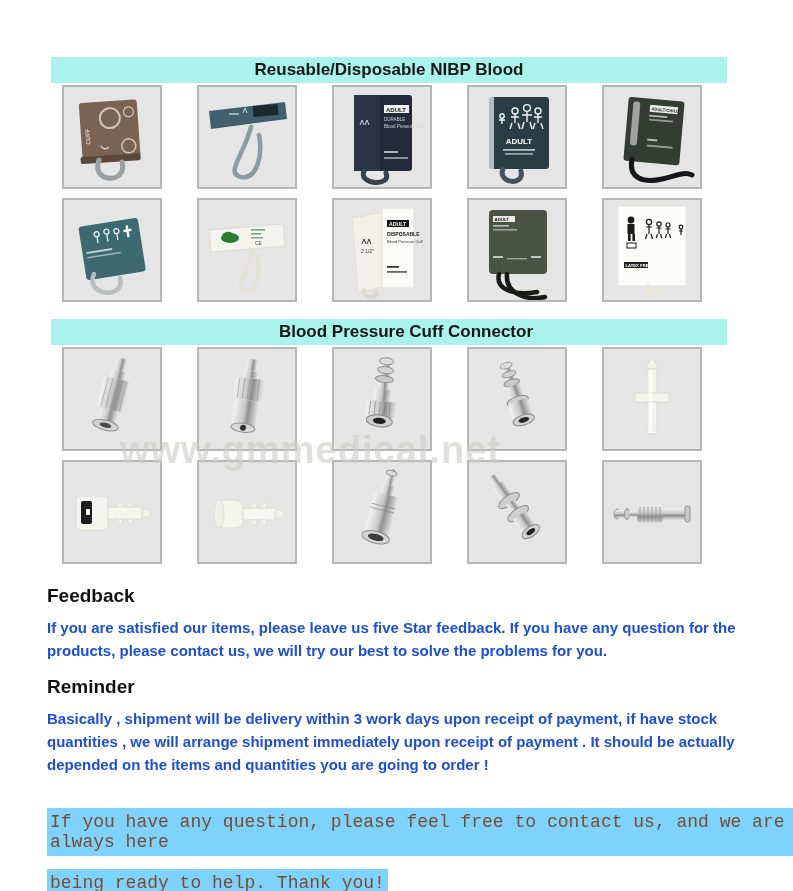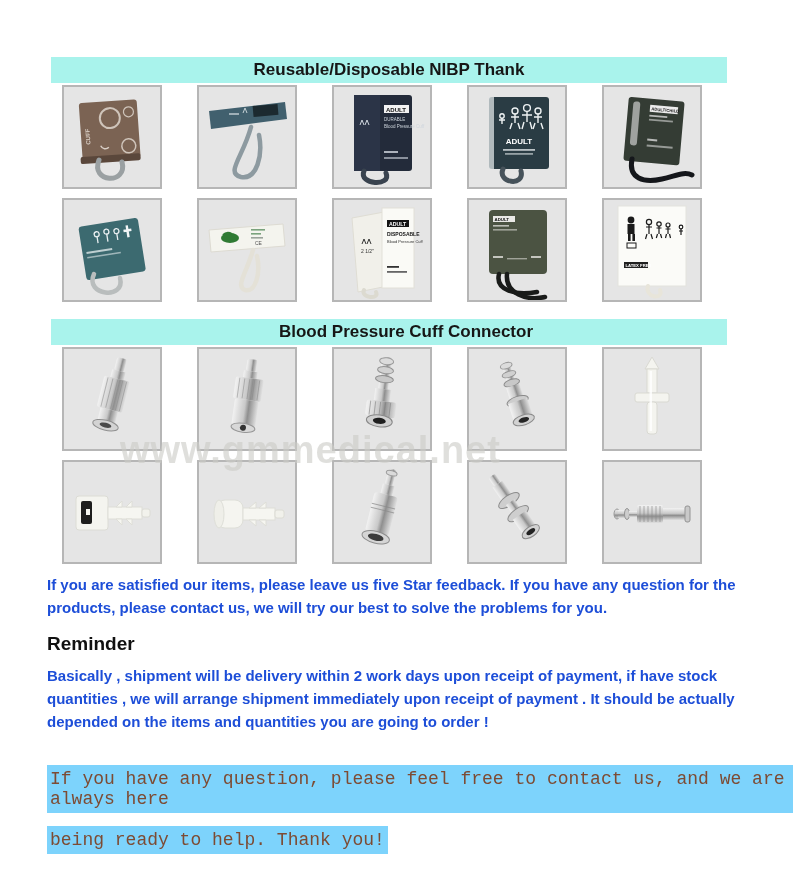--- a/index.html
+++ b/index.html
@@ -70,21 +70,21 @@
       </linearGradient>
       <linearGradient id="mgh" x1="0" y1="0" x2="0" y2="1">
         <stop offset="0" stop-color="#f2f2f2"></stop>
           <stop offset="0.45" stop-color="#c9c9c9"></stop>
         <stop offset="0.62" stop-color="#8f8f8f"></stop>
           <stop offset="1" stop-color="#e0e0e0"></stop>
       </linearGradient>
     </defs>
   </svg>
 
-  <div class="banner banner1">Reusable/Disposable NIBP Thank</div>
+  <div class="banner banner1">Reusable/Disposable NIBP Blood</div>
 
   <div class="grid row-first">
 
     <div class="tile" title="brown reusable NIBP cuff with gray tube">
       <svg viewBox="0 0 96 100">
         <g transform="rotate(-4 48 48)">
           <rect x="17" y="14" width="58" height="58" rx="3" fill="#7b6353"></rect>
           <rect x="15" y="68" width="60" height="7" rx="2" fill="#5a473b"></rect>
           <circle cx="47" cy="31" r="10" fill="none" stroke="#cfc4ba" stroke-width="2"></circle>
           <circle cx="64" cy="60" r="7" fill="none" stroke="#cfc4ba" stroke-width="1.5"></circle>
@@ -425,24 +425,25 @@
               <line x1="56" y1="44" x2="56" y2="60"></line>
           </g>
           <rect x="59" y="46" width="22" height="12" fill="url(#mgh)"></rect>
           <rect x="81" y="44" width="5" height="16" rx="2" fill="#c9c9c9" stroke="#949494"></rect>
         </svg>
       </div>
     </div>
   </div>
 
   <div class="text-block">
+    <div class="section-heading heading-feedback">Feedback</div>
     <p class="section-body">If you are satisfied our items, please leave us five Star feedback. If you have any question for the products, please contact us, we will try our best to solve the problems for you.</p>
 
     <div class="section-heading heading-reminder">Reminder</div>
-    <p class="section-body">Basically , shipment will be delivery within 2 work days upon receipt of payment, if have stock quantities , we will arrange shipment immediately upon receipt of payment . It should be actually depended on the items and quantities you are going to order !</p>
+    <p class="section-body">Basically , shipment will be delivery within 3 work days upon receipt of payment, if have stock quantities , we will arrange shipment immediately upon receipt of payment . It should be actually depended on the items and quantities you are going to order !</p>
   </div>
 
   <div class="closing">
     <div><span class="hl">If you have any question, please feel free to contact us, and we are always here</span></div>
     <div class="closing-line2"><span class="hl">being ready to help. Thank you!</span></div>
   </div>
 
 </div>
 
 </body></html>

